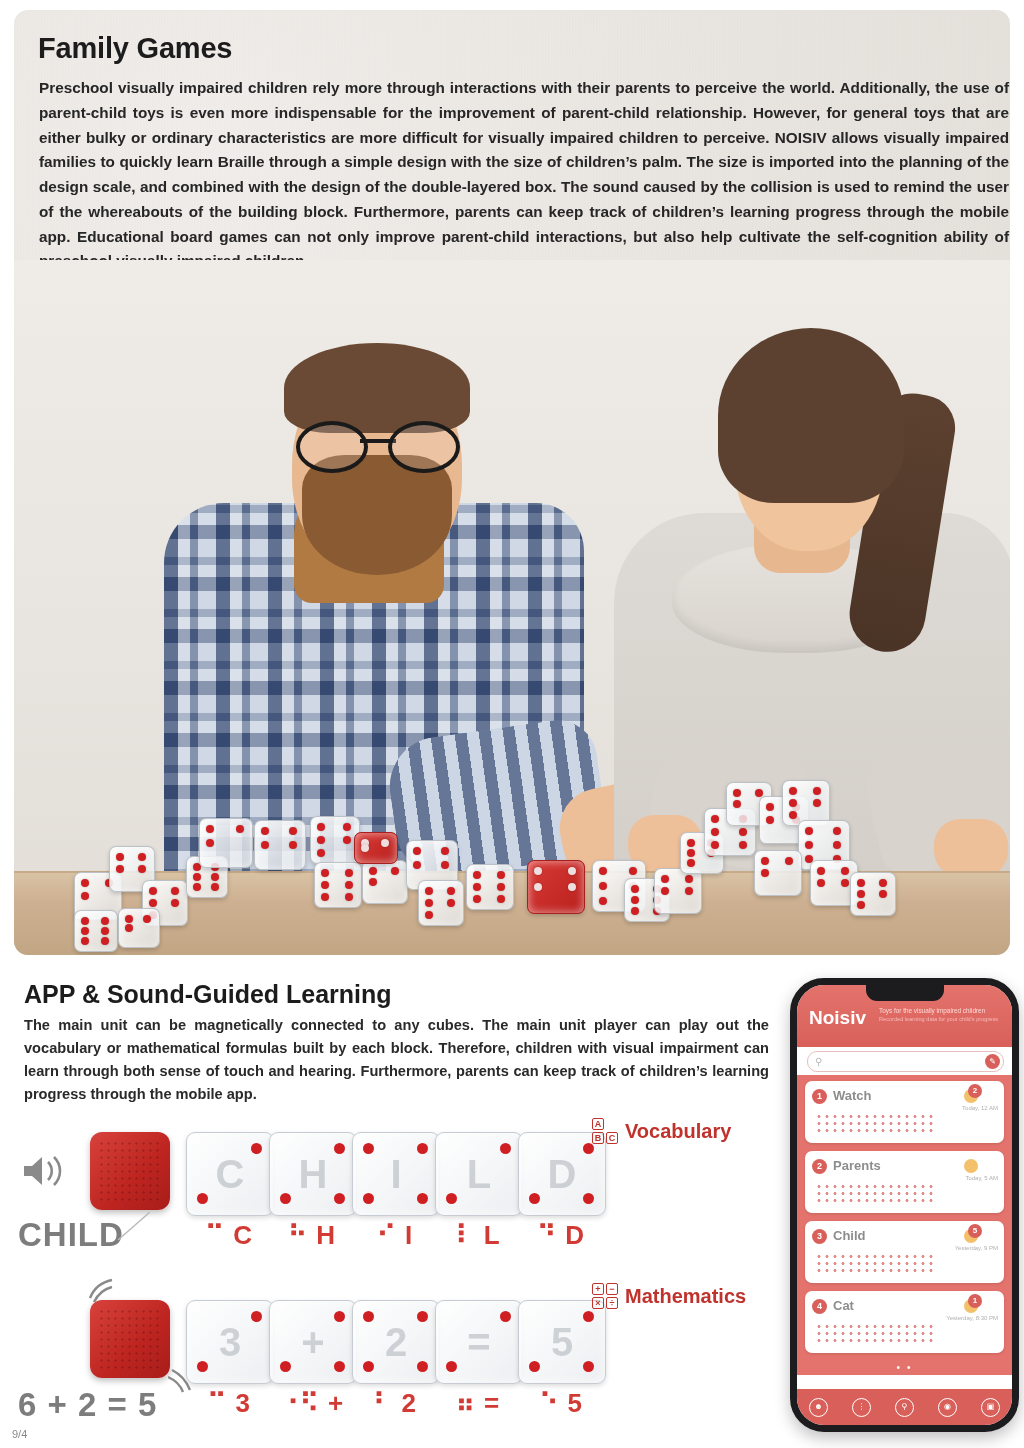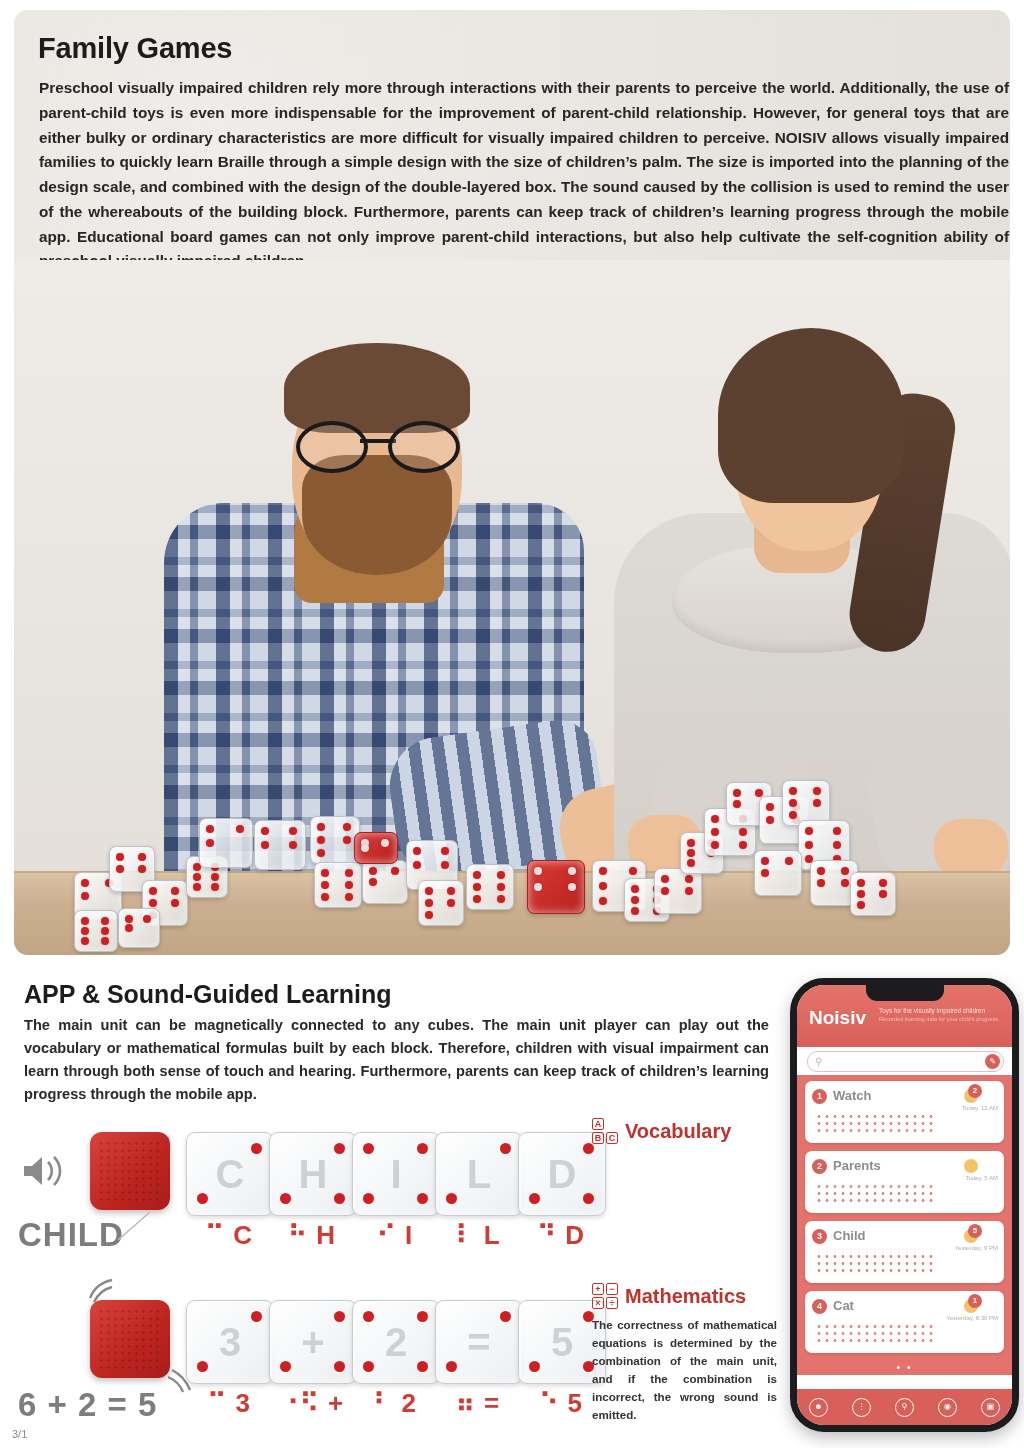--- a/index.html
+++ b/index.html
@@ -696,21 +696,20 @@
 <div class="info" style="left:592px;top:1283px;">
   <div class="info-head">
     <div class="mini-ico">
       <span>+</span>
       <span>−</span>
       <span>×</span>
       <span>÷</span>
     </div>
     <div class="info-title">Mathematics</div>
   </div>
-  <div class="info-txt">The correctness of mathematical equations is determined by the combination of the main unit, and if the combination is incorrect, the wrong sound is emitted.</div>
 </div>
 
 <div class="phone">
   <div class="notch"></div>
   <div class="ph-head">
     <div class="ph-logo">Noisiv</div>
     <div class="ph-tag">
       <div>Toys for the visually impaired children</div>
       <div style="opacity:.7;font-size:5.6px;">Recorded learning data for your child’s progress</div>
     </div>
@@ -760,13 +759,13 @@
   <div class="pager">• •</div>
   <div class="ph-tabs">
     <div class="t">☻</div>
     <div class="t">⋮</div>
     <div class="t">⚲</div>
     <div class="t">◉</div>
     <div class="t">▣</div>
   </div>
 </div>
 
-<div class="page-num">3/1</div>
+<div class="page-num">9/4</div>
 
 </body></html>

